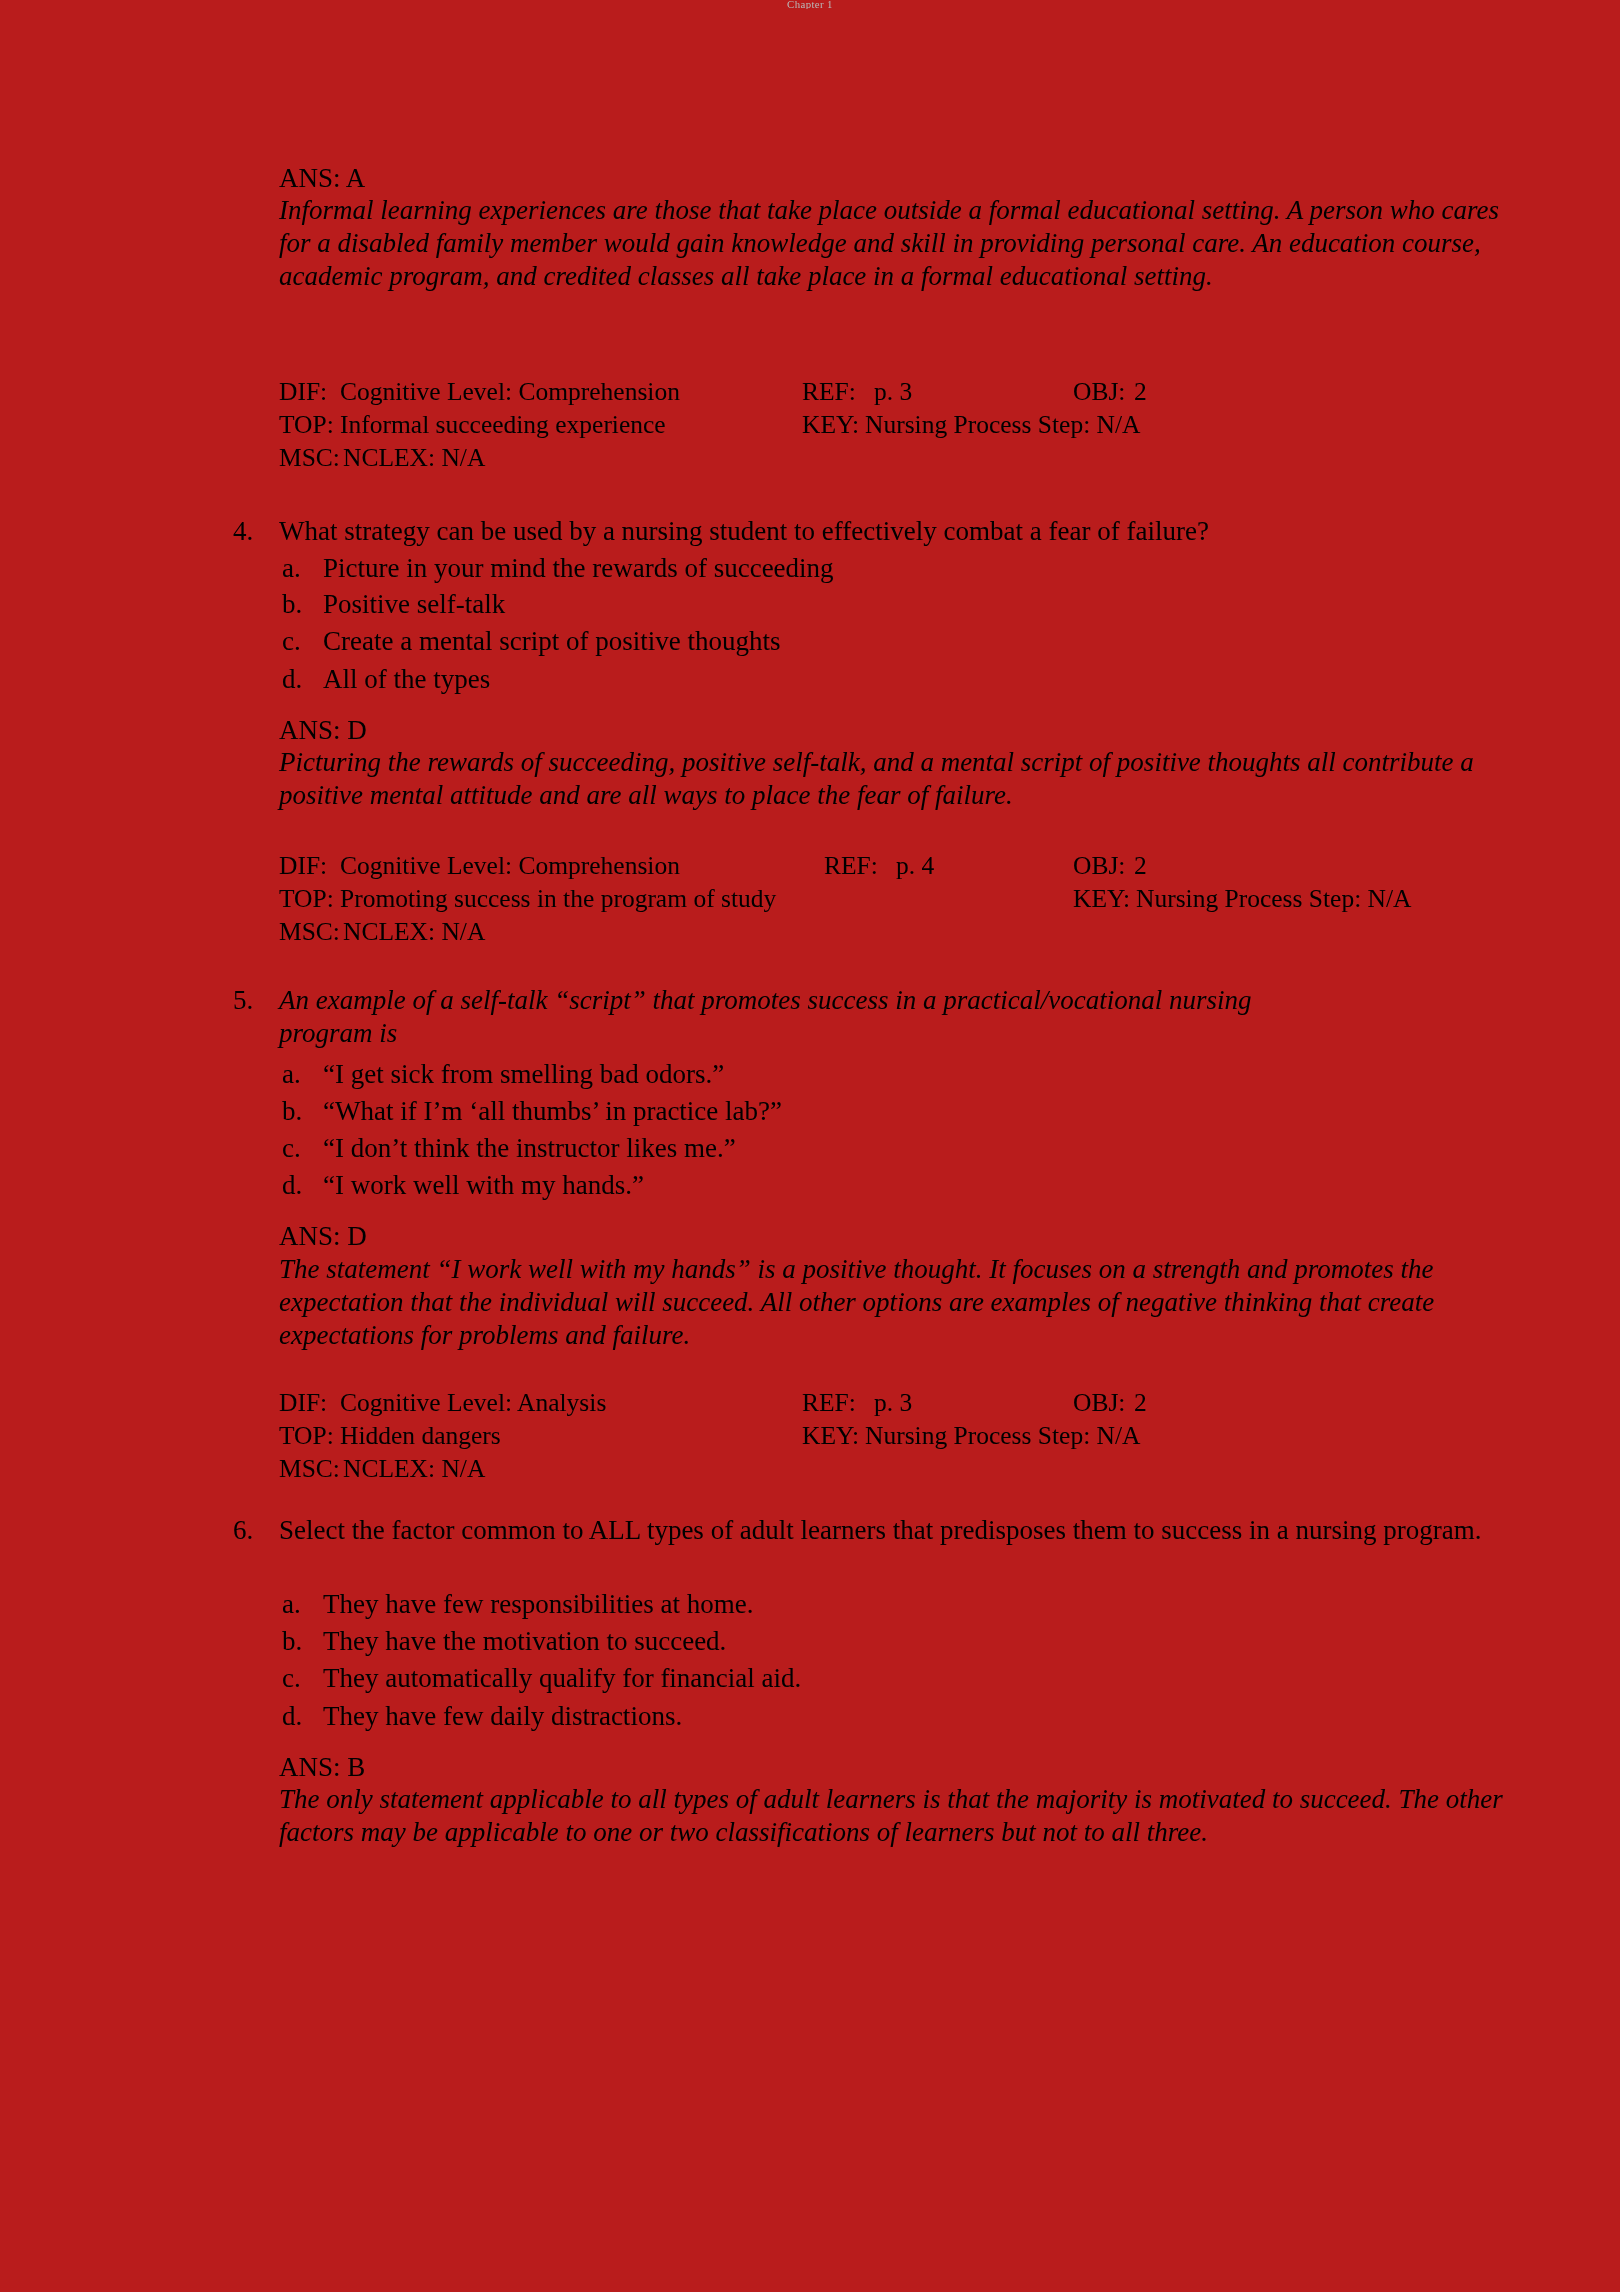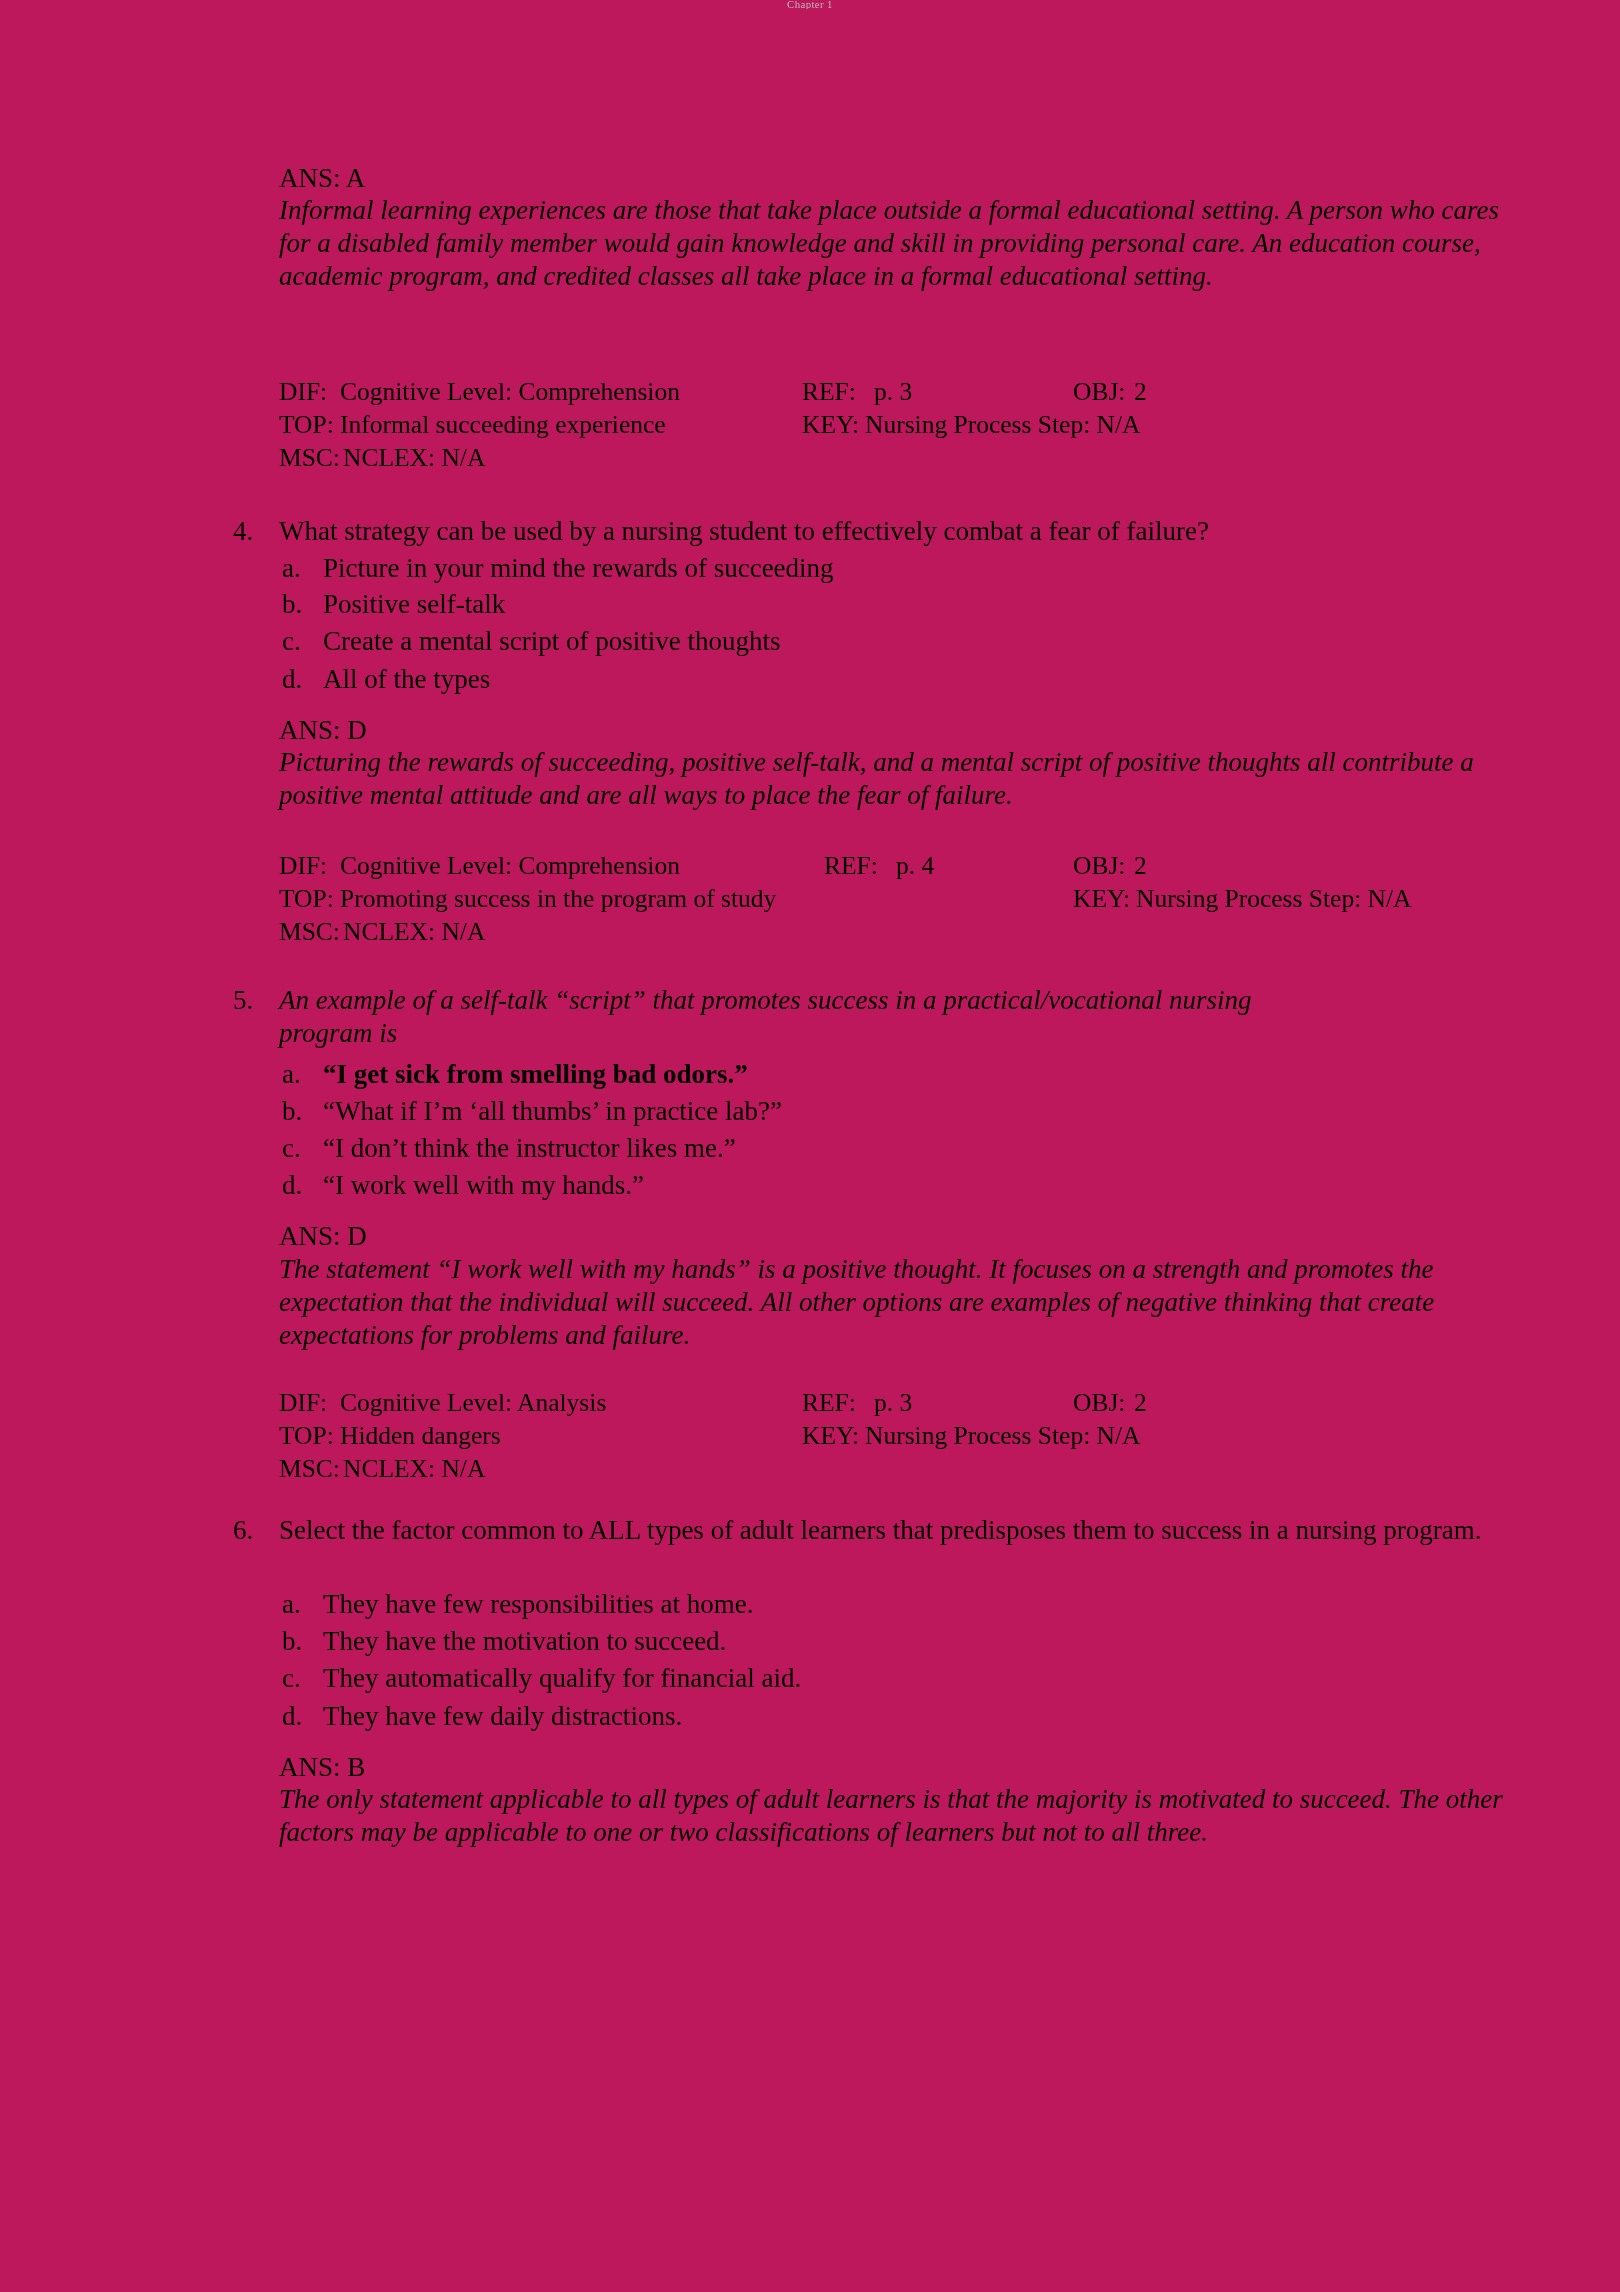--- a/index.html
+++ b/index.html
@@ -9,21 +9,21 @@
     background: #ffffff;
   }
   body {
     font-family: "Liberation Serif", "DejaVu Serif", serif;
     color: #000000;
   }
   .page {
     position: relative;
     width: 1620px;
     height: 2293px;
-    background: #be185d;
+    background: #b91c1c;
     overflow: hidden;
     box-sizing: border-box;
   }
   .clipped-header {
     position: absolute;
     top: 0px;
     left: 0;
     width: 100%;
     text-align: center;
     font-size: 10.8px;
@@ -172,21 +172,21 @@
       <div class="meta-row">
         <span class="meta-cell" style="left:0px;">MSC:</span>
         <span class="meta-cell" style="left:64px;">NCLEX: N/A</span>
       </div>
     </div>
 
     <div class="q-num" style="top:984px;">5.</div>
     <div class="q-text" style="top:984px; width:975px;font-style:italic;">An example of a self-talk “script” that promotes success in a practical/vocational nursing program is</div>
 
     <div class="opt-letter" style="top:1058px;">a.</div>
-    <div class="opt-text" style="top:1058px;font-weight:bold;">“I get sick from smelling bad odors.”</div>
+    <div class="opt-text" style="top:1058px;">“I get sick from smelling bad odors.”</div>
 
     <div class="opt-letter" style="top:1095px;">b.</div>
     <div class="opt-text" style="top:1095px;">“What if I’m ‘all thumbs’ in practice lab?”</div>
 
     <div class="opt-letter" style="top:1132px;">c.</div>
     <div class="opt-text" style="top:1132px;">“I don’t think the instructor likes me.”</div>
 
     <div class="opt-letter" style="top:1169px;">d.</div>
     <div class="opt-text" style="top:1169px;">“I work well with my hands.”</div>
 

